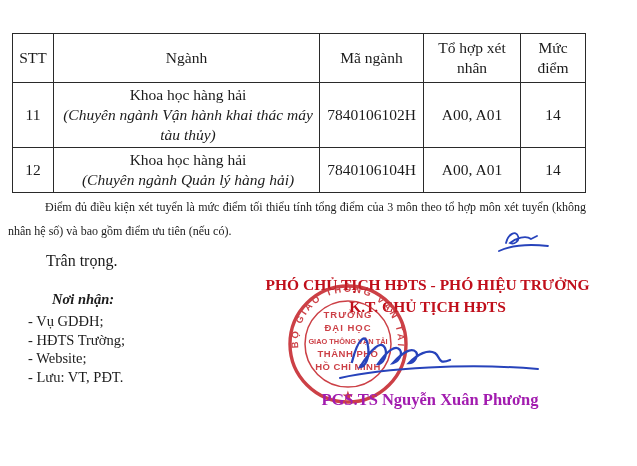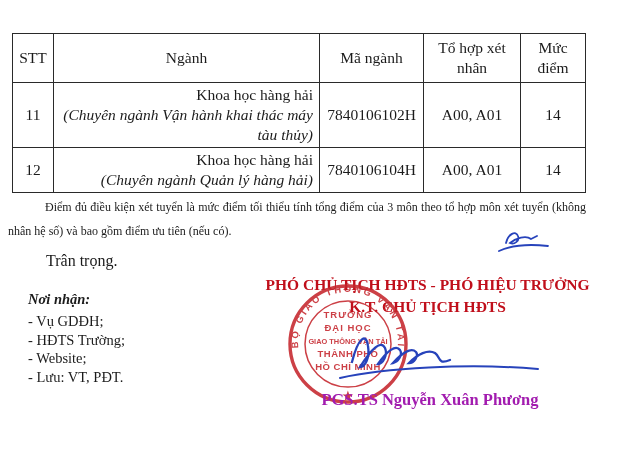--- a/index.html
+++ b/index.html
@@ -8,32 +8,32 @@
   .page { position:relative; width:637px; height:466px; background:#fff; }
 
   
   .doc-table-wrap { position:absolute; left:12px; top:33px; }
   table { border-collapse:collapse; table-layout:fixed; width:573px; font-size:15.5px; }
   th,td { border:1.6px solid #2a2a2a; vertical-align:middle; text-align:center;
           font-weight:normal; padding:2px 3px; line-height:20px; }
   tr.hdr { height:49px; }
   tr.r1 { height:62px; }
   tr.r2 { height:45px; }
-  td.major { text-align:right; padding-left:9px; padding-right:6px; }
+  td.major { text-align:center; padding-left:9px; padding-right:6px; }
   .sub { font-style:italic; }
 
   
   .note { position:absolute; left:8px; top:196px; width:578px;
           font-size:12px; line-height:23.5px; text-align:justify; text-indent:37px; }
 
   .closing { position:absolute; left:46px; top:252px; font-size:16px; }
 
   
   .recipients { position:absolute; left:28px; top:291px; font-size:14.5px; }
-  .recipients .title { font-weight:bold; font-style:italic; margin-bottom:4px; }
+  .recipients .title { font-weight:bold; font-style:italic; margin-bottom:4px;margin-left:24px; }
   .recipients .item { line-height:18.5px; }
 
   
   .sig-titles { position:absolute; left:250px; top:274px; width:355px; text-align:center;
                 color:#c00f1b; font-weight:bold; font-size:15.5px; line-height:21.5px; }
   .signer-name { position:absolute; left:265px; top:390px; width:330px; text-align:center;
                  font-weight:bold; font-size:16.5px; color:#a21caf; }
 
   .stamp-svg { position:absolute; left:281px; top:277px; opacity:.88; }
   .signature-svg { position:absolute; left:338px; top:322px; }

